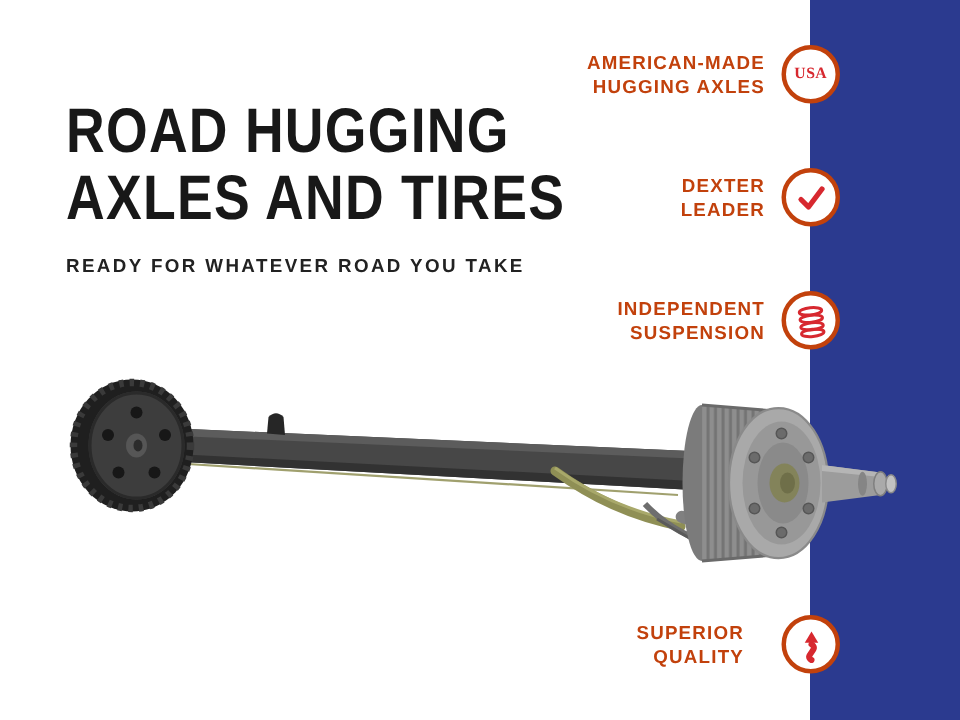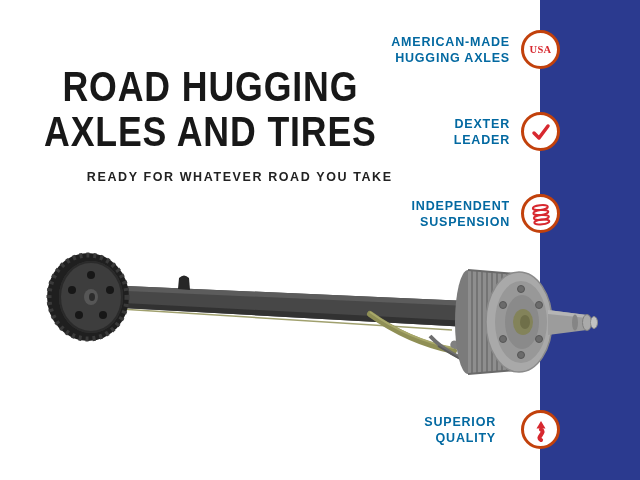--- a/index.html
+++ b/index.html
@@ -3,34 +3,34 @@
 <meta charset="utf-8">
 <style>
   html,body { margin:0; padding:0; background:#e8e8e8; }
   .page {
     position:relative; width:640px; height:480px; background:#ffffff;
     overflow:hidden; font-family:"Liberation Sans", sans-serif;
   }
   .blue-bar { position:absolute; left:540px; top:0; width:100px; height:480px; background:#2b3a8f; }
   .axle-svg { position:absolute; left:0; top:0; }
 
-  .title-block { position:absolute; left:44px; top:64px; color:#181818;text-align:center; }
+  .title-block { position:absolute; left:44px; top:64px; color:#181818; }
   .title-line {
     font-weight:bold; font-size:42px; line-height:45px; letter-spacing:1px;
     transform:scaleX(0.85); transform-origin:left center; white-space:nowrap;
   }
   .subtitle {
     margin-top:16px; font-weight:bold; font-size:12.5px; letter-spacing:1.6px;
     white-space:nowrap; color:#222222;
   }
 
   .feature { position:absolute; right:80px; display:flex; align-items:center; }
   .feature-text {
     text-align:right; font-weight:bold; font-size:12.5px; line-height:16px;
-    letter-spacing:0.8px; color:#0369a1; margin-right:11px; white-space:nowrap;
+    letter-spacing:0.8px; color:#c2410c; margin-right:11px; white-space:nowrap;
   }
   .icon-circle {
     width:33px; height:33px; border:3px solid #c2410c; border-radius:50%;
     background:#ffffff; display:flex; align-items:center; justify-content:center;
     flex:0 0 auto;
     font-family:Liberation Serif, serif;
   }
   .usa-text { color:#d7282f; font-weight:bold; font-size:10.5px; letter-spacing:0.3px; }
 
   .f1 { top:30px; }

